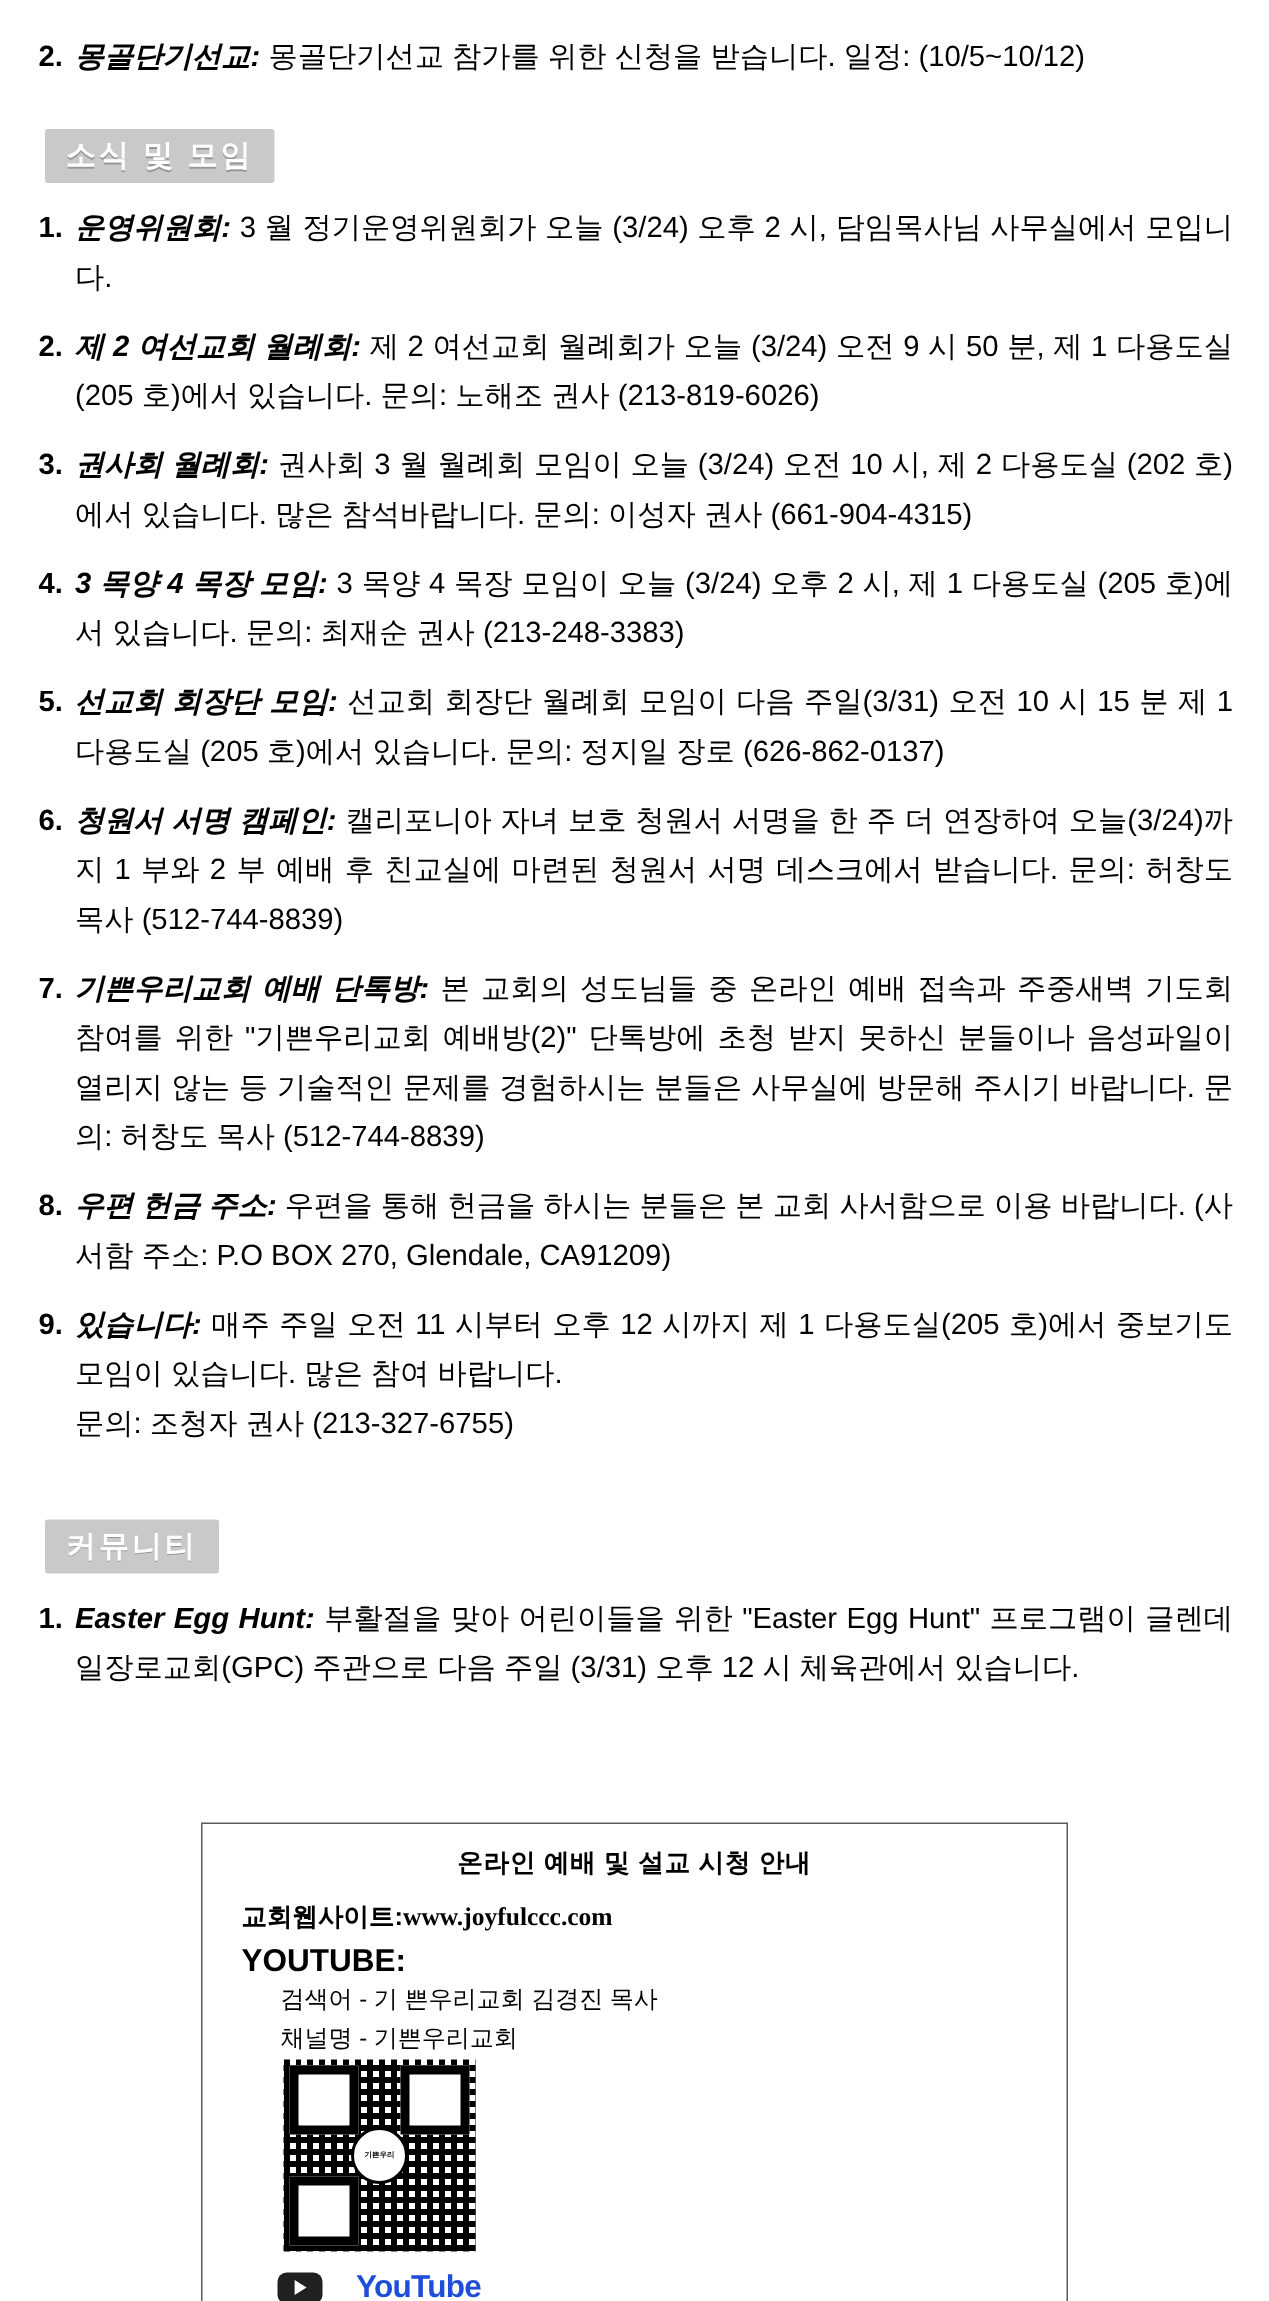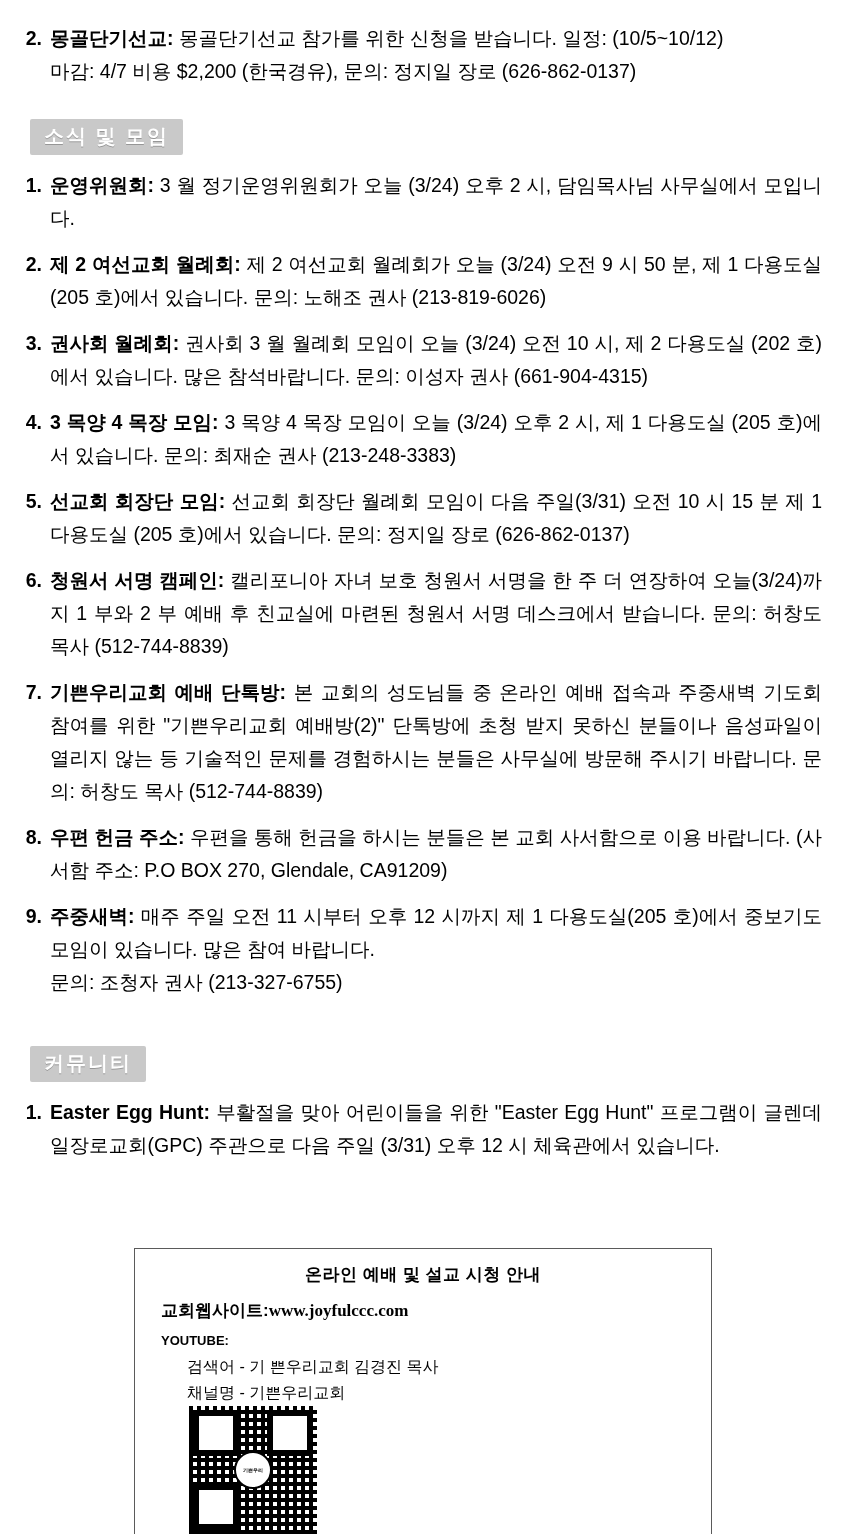--- a/index.html
+++ b/index.html
@@ -40,20 +40,21 @@
   }
   .body {
     flex: 1 1 auto;
     font-size: 19.5px;
     line-height: 33px;
     text-align: justify;
     text-justify: inter-word;
   }
   .body .lead {
     font-weight: bold;
+    font-style: italic;
   }
   .body .txt {
     font-weight: normal;
   }
   .cont {
     display: block;
     font-size: 19.5px;
     line-height: 33px;
   }
 
@@ -126,21 +127,21 @@
     font-family: "Liberation Serif", serif;
     font-weight: bold;
   }
   .card-sub {
     font-size: 16px;
     line-height: 26px;
     padding-left: 26px;
     white-space: nowrap;
   }
   .card-label {
-    font-size: 13px;
+    font-size: 21px;
     font-weight: bold;
     line-height: 26px;
     margin-top: 4px;
   }
 
   
   .qr {
     width: 128px;
     height: 128px;
     background-color: #ffffff;
@@ -228,21 +229,20 @@
 <body>
 
 <div class="page">
 
   
   <div class="top-block">
     <div class="item">
       <div class="num">2.</div>
       <div class="body">
         <span class="lead">몽골단기선교:</span><span class="txt"> 몽골단기선교 참가를 위한 신청을 받습니다. 일정: (10/5~10/12)</span>
-        <span class="cont">마감: 4/7 비용 $2,200 (한국경유), 문의: 정지일 장로 (626-862-0137)</span>
       </div>
     </div>
   </div>
 
   
   <div class="section-head">소식 및 모임</div>
 
   <div>
 
     <div class="item">
@@ -297,21 +297,21 @@
     <div class="item">
       <div class="num">8.</div>
       <div class="body">
         <span class="lead">우편 헌금 주소:</span><span class="txt"> 우편을 통해 헌금을 하시는 분들은 본 교회 사서함으로 이용 바랍니다. (사서함 주소: P.O BOX 270, Glendale, CA91209)</span>
       </div>
     </div>
 
     <div class="item">
       <div class="num">9.</div>
       <div class="body">
-        <span class="lead">주중새벽:</span><span class="txt"> 매주 주일 오전 11 시부터 오후 12 시까지 제 1 다용도실(205 호)에서 중보기도모임이 있습니다. 많은 참여 바랍니다.</span>
+        <span class="lead">있습니다:</span><span class="txt"> 매주 주일 오전 11 시부터 오후 12 시까지 제 1 다용도실(205 호)에서 중보기도모임이 있습니다. 많은 참여 바랍니다.</span>
         <span class="cont">문의: 조청자 권사 (213-327-6755)</span>
       </div>
     </div>
 
   </div>
 
   
   <div class="section-head second">커뮤니티</div>
 
   <div>

